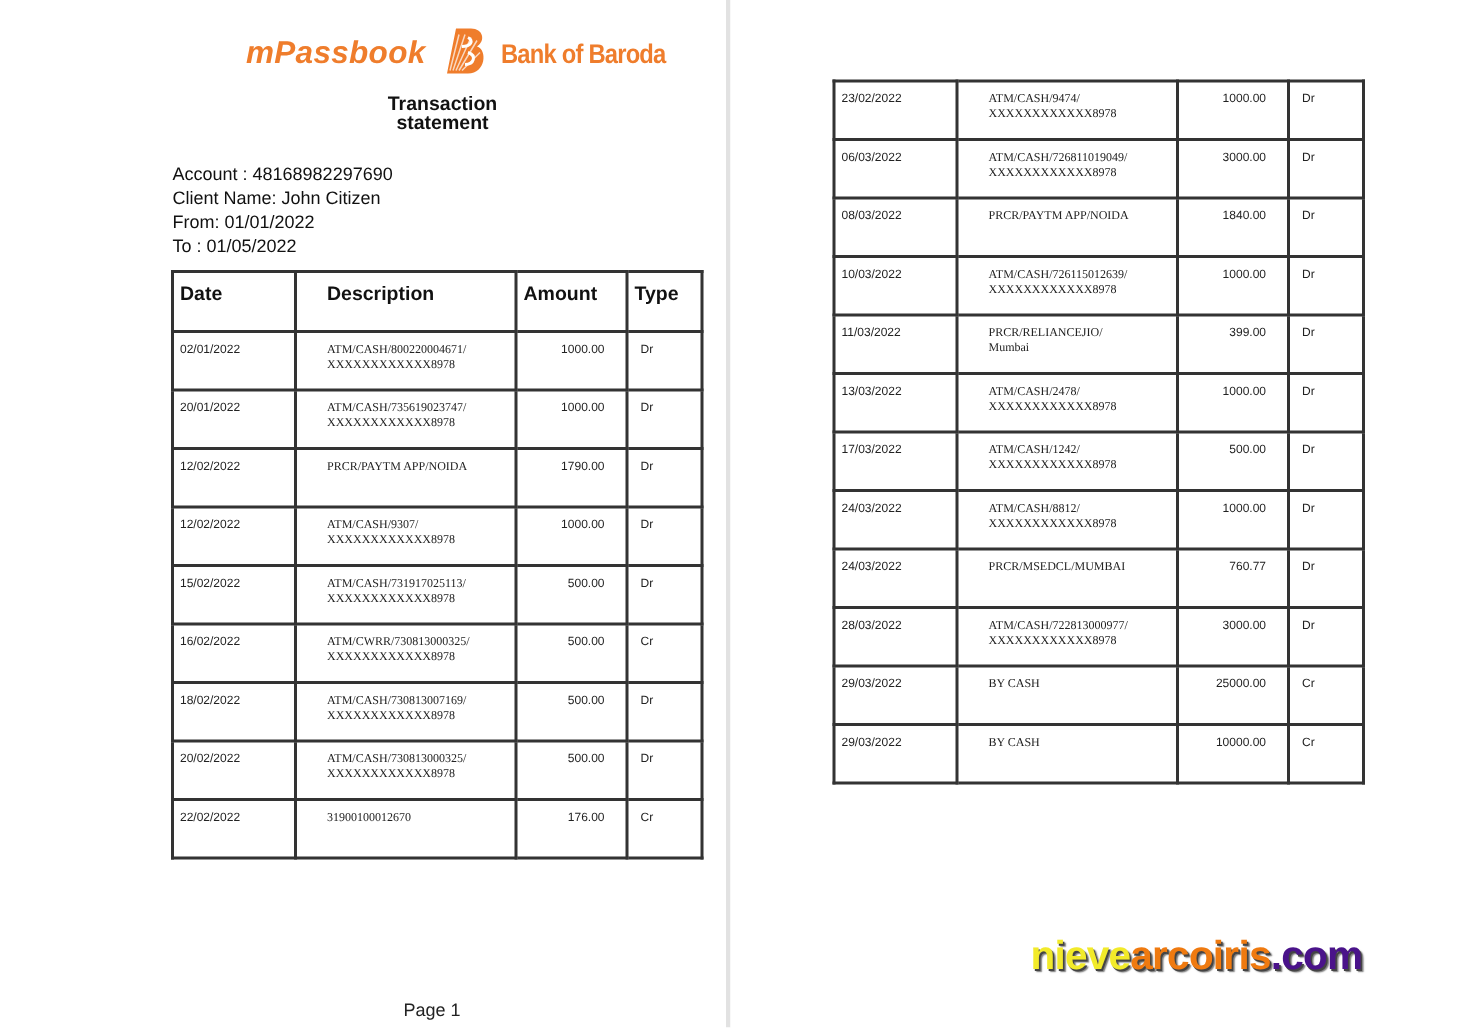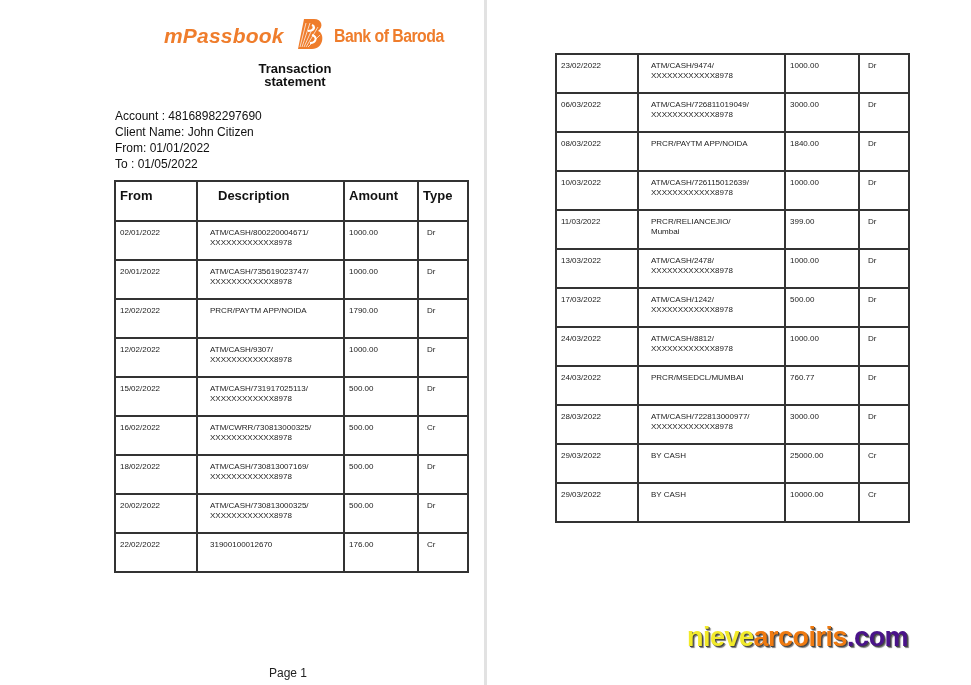--- a/index.html
+++ b/index.html
@@ -27,22 +27,22 @@
     .p2 { left: 555px; top: 53px; width: 354px; }
     col.c-date { width: 82px; } col.c-desc { width: 147px; } col.c-amt { width: 74px; } col.c-type { width: 50px; }
 
     th { font-size: 13px; font-weight: bold; text-align: left; height: 38px; }
     th .in { padding: 6px 4px 0 4px; }
     th.amt .in { padding-right: 1px; }
     th.desc .in { padding-left: 20px; }
 
     td { height: 37px; font-size: 8px; line-height: 10px; color: #222; }
     td .in { padding: 6px 4px 0 4px; }
-    td.desc .in { padding-left: 12px; }
-    td.amt .in { text-align: left; padding-right: 14px; }
+    td.desc .in { padding-left: 20px; font-family: Liberation Serif, serif; }
+    td.amt .in { text-align: right; padding-right: 14px; }
     td.type .in { padding-left: 8px; }
 
     .pagenum { position: absolute; top: 666px; font-size: 12px; color: #222; }
     .pn1 { left: 221px; }
     .pn2 { left: 223px; margin-top: 46px; }
 
     .watermark { position: absolute; left: 687px; top: 622px; font-size: 27px; font-weight: bold; letter-spacing: -0.5px;
       text-shadow: 1px 1px 0 #444, 2px 2px 1px #777; font-family: "Liberation Sans", sans-serif; }
     .wm1 { color: #f2ea2a; } .wm2 { color: #ef7a10; } .wm3 { color: #4a138a; }
   </style>
@@ -77,21 +77,21 @@
   <table class="tx p1">
     <colgroup>
         <col class="c-date">
         <col class="c-desc">
         <col class="c-amt">
         <col class="c-type">
       </colgroup>
     <thead>
       <tr>
         <th>
-            <div class="in">From</div>
+            <div class="in">Date</div>
           </th>
         <th class="desc">
             <div class="in">Description</div>
           </th>
         <th class="amt">
             <div class="in">Amount</div>
           </th>
         <th>
             <div class="in">Type</div>
           </th>

